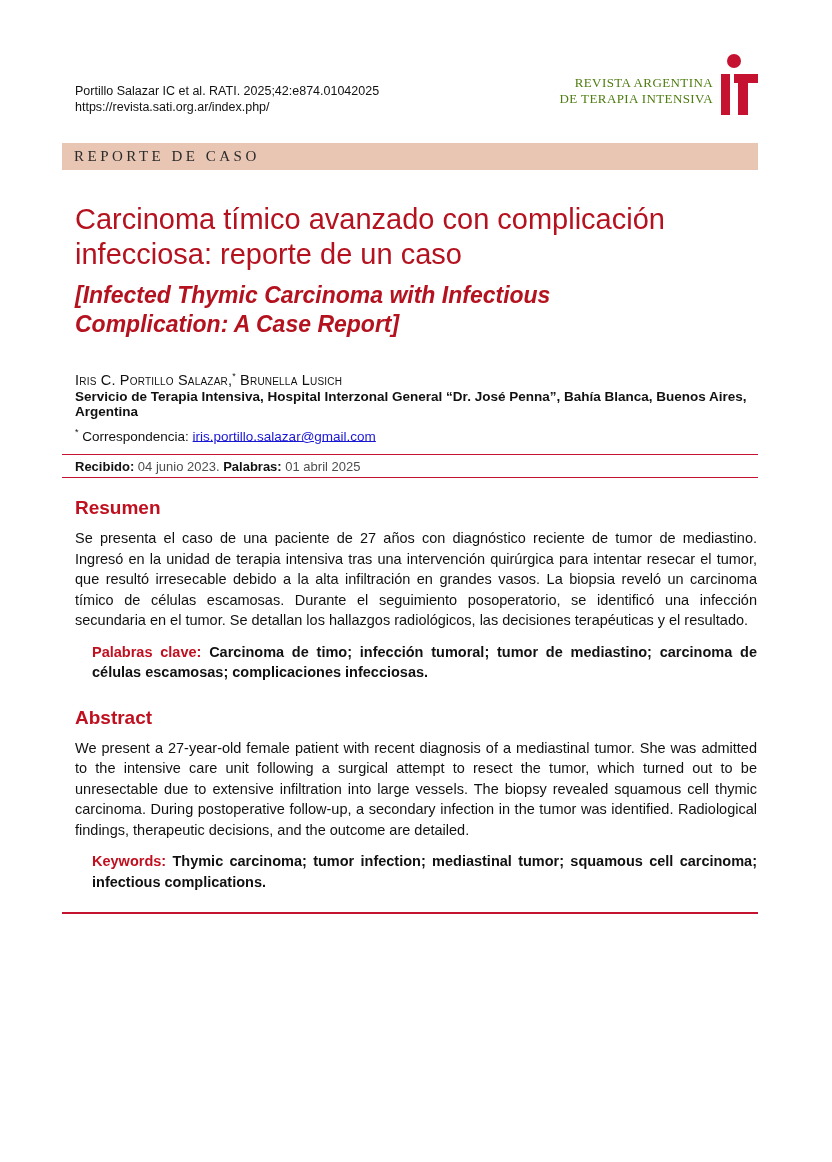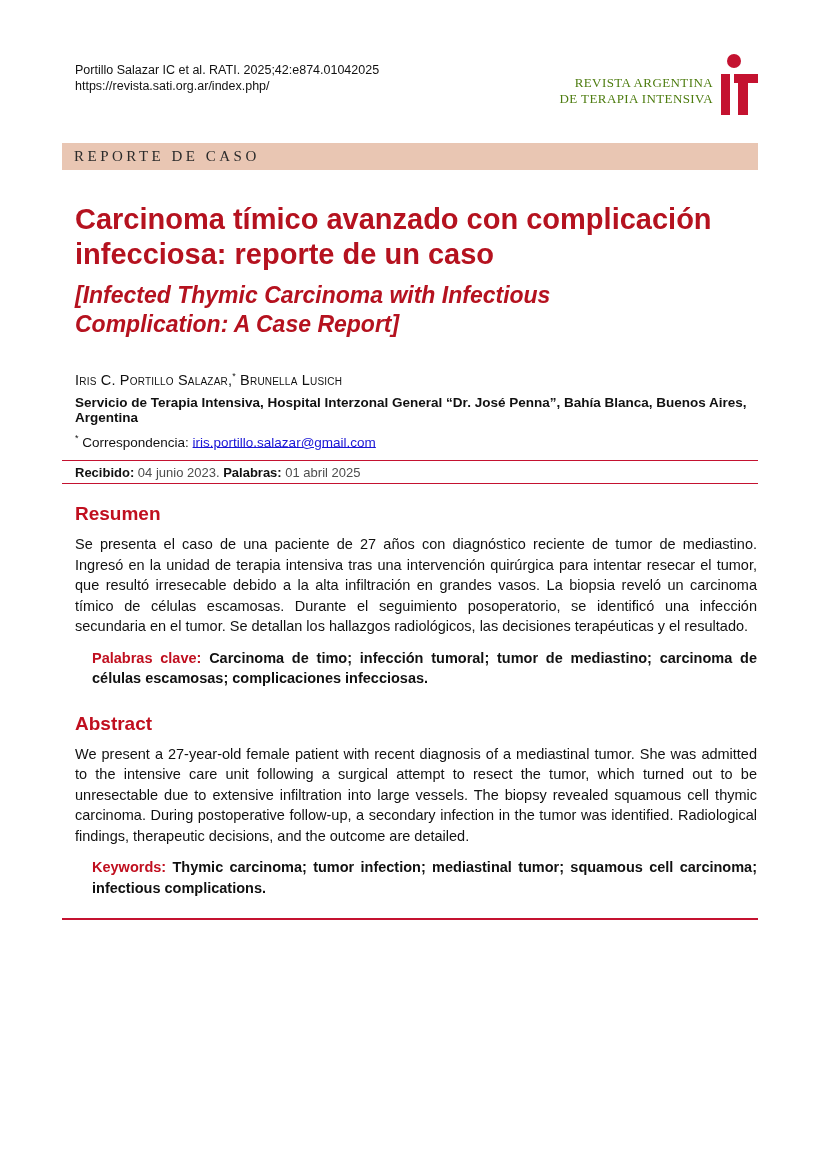--- a/index.html
+++ b/index.html
@@ -22,21 +22,21 @@
     overflow:hidden;
   }
   .content{
     position:absolute;
     left:62px;top:62px;
     width:696px;
   }
   .inset{margin-left:13px;}
 
   
-  .masthead{display:flex;justify-content:space-between;align-items:flex-start;}
+  .masthead{display:flex;justify-content:space-between;align-items:flex-end;}
   .citation-block{font-size:12.5px;line-height:16px;color:#111;}
   .journal-block{display:flex;align-items:center;margin-top:-8px;}
   .journal-name{
     font-family:"Liberation Serif",serif;
     font-size:13px;line-height:16px;letter-spacing:0.4px;
     text-align:right;color:#4d7c0f;margin-right:8px;margin-top:12px;
   }
   .logo-mark{position:relative;width:37px;height:61px;flex:0 0 auto;}
   .logo-mark .dot{position:absolute;left:6px;top:0;width:14px;height:14px;border-radius:50%;background:var(--rule-red);}
   .logo-mark .bar-left{position:absolute;left:0;top:20px;width:9px;height:41px;background:var(--rule-red);}
@@ -50,36 +50,36 @@
     height:27px;line-height:27px;
     font-family:"Liberation Serif",serif;
     font-size:15px;letter-spacing:3.5px;
     color:#2b2b2b;
     padding-left:12px;
   }
 
   
   .title-es{
     margin-top:32px;
-    font-size:29px;line-height:35px;font-weight:700;
+    font-size:29px;line-height:35px;font-weight:400;
     color:var(--accent-red);
   }
   .title-en{
     margin-top:9px;
     font-size:23px;line-height:29px;font-weight:700;font-style:italic;
     color:var(--accent-red);
   }
 
   
   .authors{
     margin-top:32px;
     font-size:14.5px;font-variant:small-caps;letter-spacing:0.2px;color:#111;
   }
   .authors sup{font-size:9px;font-variant:normal;}
-  .affiliation{margin-top:7px;font-size:13.5px;font-weight:700;color:#111;}
+  .affiliation{margin-top:1px;font-size:13.5px;font-weight:700;color:#111;}
   .correspondence{margin-top:8px;font-size:13.5px;color:#111;}
   .correspondence sup{font-size:9px;}
   .correspondence .label{font-weight:400;}
   .email-link{color:var(--link-blue);text-decoration:underline;cursor:pointer;}
 
   
   .dates-bar{
     margin-top:11px;
     border-top:1.5px solid var(--rule-red);
     border-bottom:1.5px solid var(--rule-red);

